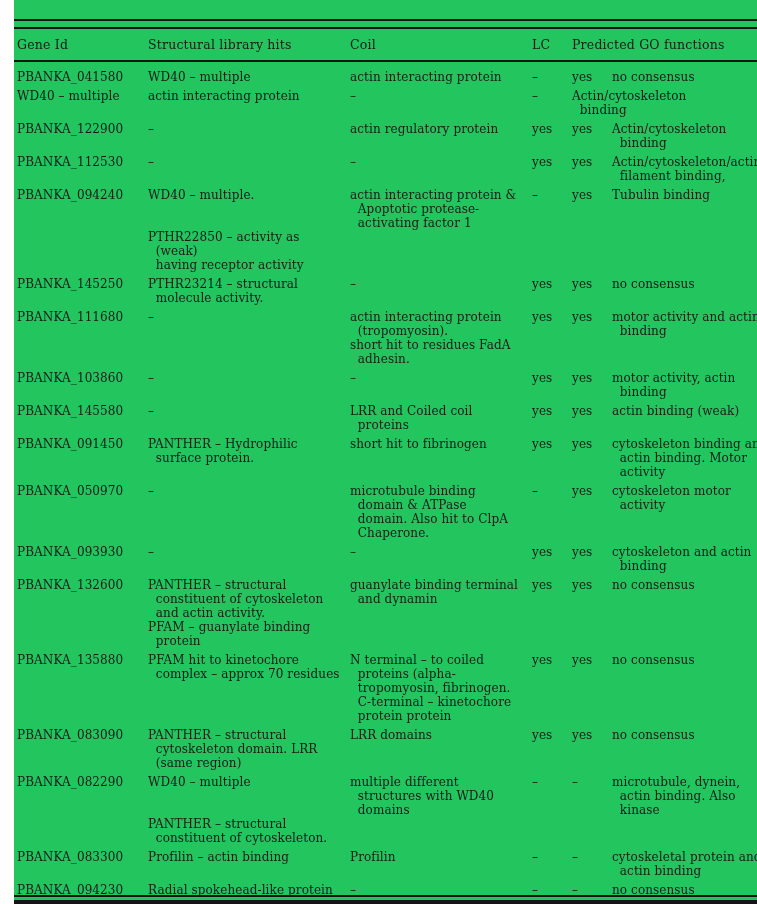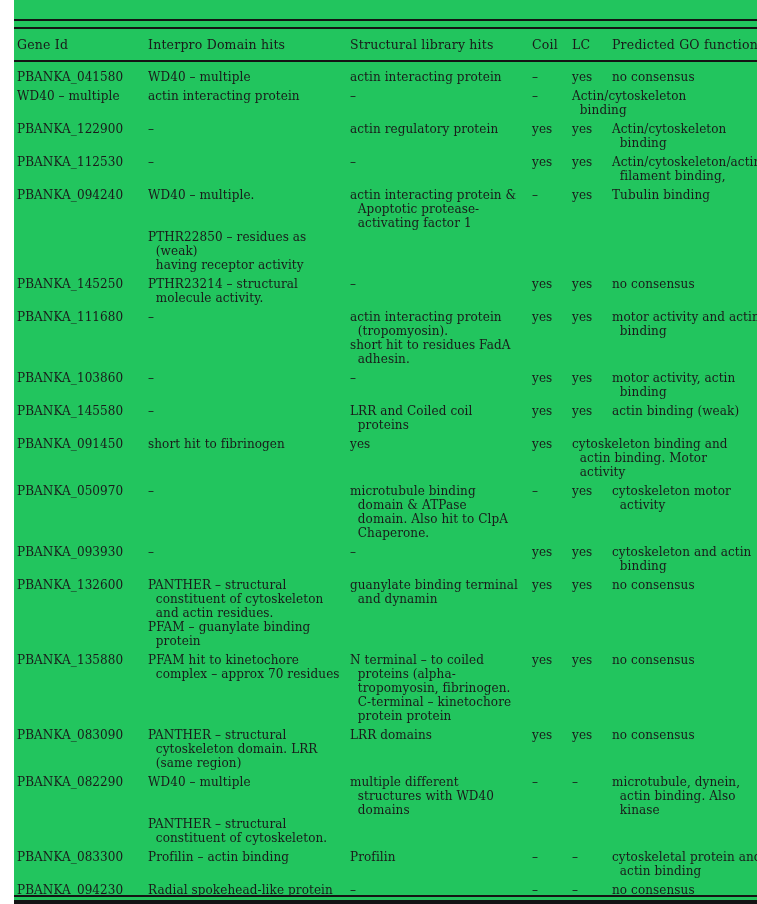--- a/index.html
+++ b/index.html
@@ -59,21 +59,20 @@
 </style>
 </head>
 <body>
 
 <div class="page">
 
   <div class="rule-double-top"></div>
 
   <div class="grid thead">
     <div class="th">Gene Id</div>
-    <div class="th">Interpro Domain hits</div>
     <div class="th">Structural library hits</div>
     <div class="th">Coil</div>
     <div class="th">LC</div>
     <div class="th">Predicted GO functions</div>
   </div>
 
   <div class="rule-single"></div>
 
   <div class="tbody">
       <div class="grid row">
@@ -157,21 +156,21 @@
         </div>
       </div>
       <div class="grid row">
         <div class="cell">
           <div class="line">PBANKA_094240</div>
         </div>
         <div class="cell">
           <div class="line">WD40 – multiple.</div>
           <div class="line">&nbsp;</div>
           <div class="line">&nbsp;</div>
-          <div class="line">PTHR22850 – residues as</div>
+          <div class="line">PTHR22850 – activity as</div>
           <div class="line">  (weak)</div>
           <div class="line">  having receptor activity</div>
         </div>
         <div class="cell">
           <div class="line">actin interacting protein &amp;</div>
           <div class="line">  Apoptotic protease-</div>
           <div class="line">  activating factor 1</div>
         </div>
         <div class="cell">
           <div class="line">–</div>
@@ -268,20 +267,24 @@
         </div>
         <div class="cell">
           <div class="line">actin binding (weak)</div>
         </div>
       </div>
       <div class="grid row">
         <div class="cell">
           <div class="line">PBANKA_091450</div>
         </div>
         <div class="cell">
+          <div class="line">PANTHER – Hydrophilic</div>
+          <div class="line">  surface protein.</div>
+        </div>
+        <div class="cell">
           <div class="line">short hit to fibrinogen</div>
         </div>
         <div class="cell">
           <div class="line">yes</div>
         </div>
         <div class="cell">
           <div class="line">yes</div>
         </div>
         <div class="cell">
           <div class="line">cytoskeleton binding and</div>
@@ -334,21 +337,21 @@
           <div class="line">  binding</div>
         </div>
       </div>
       <div class="grid row">
         <div class="cell">
           <div class="line">PBANKA_132600</div>
         </div>
         <div class="cell">
           <div class="line">PANTHER – structural</div>
           <div class="line">  constituent of cytoskeleton</div>
-          <div class="line">  and actin residues.</div>
+          <div class="line">  and actin activity.</div>
           <div class="line">PFAM – guanylate binding</div>
           <div class="line">  protein</div>
         </div>
         <div class="cell">
           <div class="line">guanylate binding terminal</div>
           <div class="line">  and dynamin</div>
         </div>
         <div class="cell">
           <div class="line">yes</div>
         </div>

